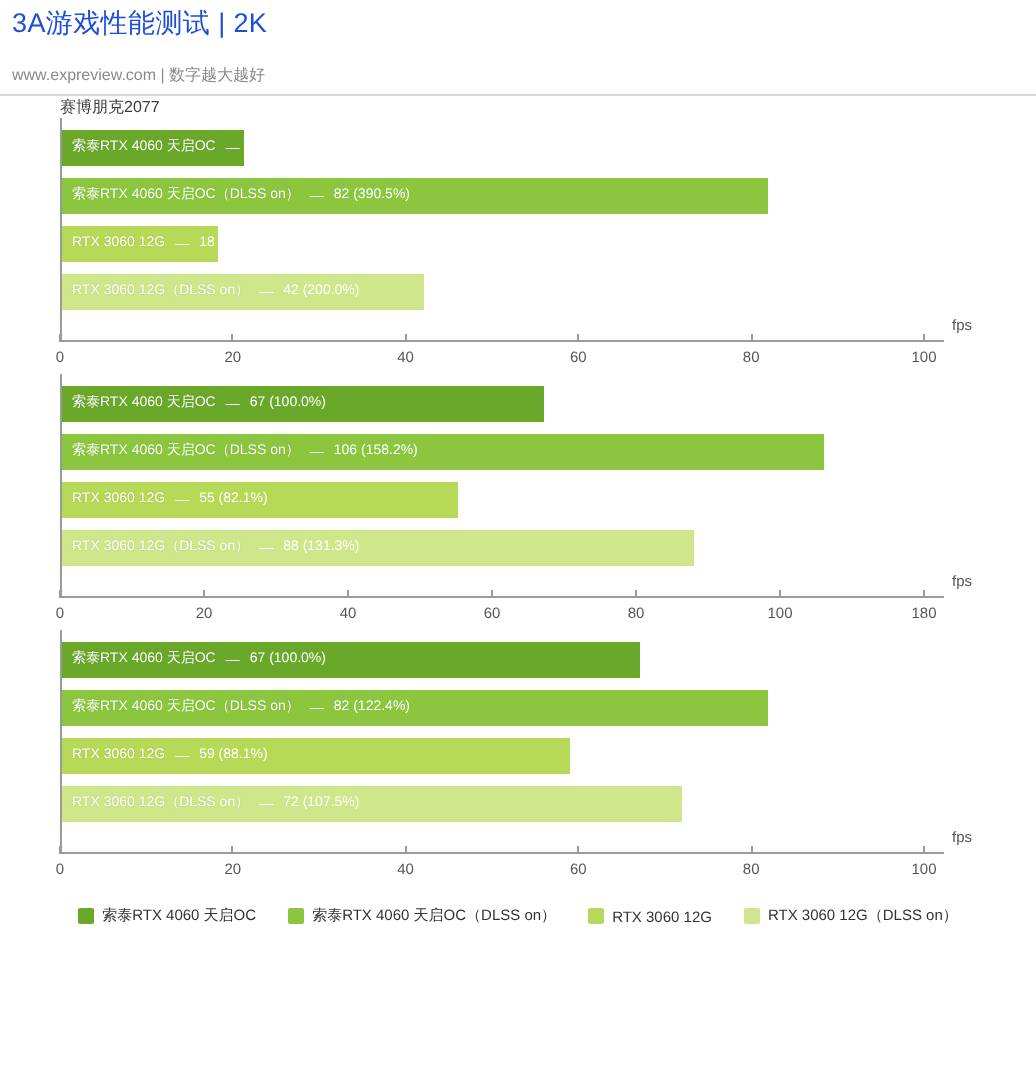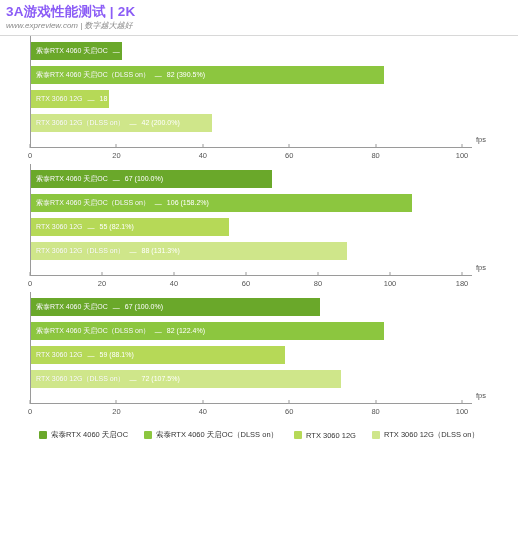--- a/index.html
+++ b/index.html
@@ -8,25 +8,25 @@
     background:#ffffff;
     font-family:"Liberation Sans","DejaVu Sans",sans-serif;
     color:#222;
     overflow:hidden;
   }
   .page{position:relative;width:518px;height:542px;}
 
   
   .header{padding:4px 0 0 6px;}
   .header-title{
-    font-size:13.5px;font-weight:bold;color:#8b5cf6;
+    font-size:13.5px;font-weight:normal;color:#1d4ed8;
     letter-spacing:.2px;line-height:16px;
   }
   .header-sub{
-    font-size:8px;color:#8a8a8a;line-height:12px;margin-top:0;font-style:italic;
+    font-size:8px;color:#8a8a8a;line-height:12px;margin-top:12px;
   }
   .header-rule{
     height:1px;background:#d8d8d8;margin-top:3px;width:518px;
   }
 
   
   .charts{padding:0 0 0 0;}
   .chart{position:relative;margin:0 0 0 0;}
   .chart-title{
     font-size:8px;color:#3b3b3b;line-height:11px;
@@ -102,20 +102,21 @@
 <div class="page">
 
   <div class="header">
     <div class="header-title">3A游戏性能测试 | 2K</div>
     <div class="header-sub">www.expreview.com | 数字越大越好</div>
   </div>
   <div class="header-rule"></div>
 
   <div class="charts" id="charts-container">
       <div class="chart">
+        <div class="chart-title">赛博朋克2077</div>
         <div class="plot">
           <div class="axis-y"></div>
           <div class="axis-x"></div>
           <div class="ticks">
             <div class="tick" style="left: 0%;"></div>
             <div class="tick-label" style="left: 0%;">0</div>
             <div class="tick" style="left: 20%;"></div>
             <div class="tick-label" style="left: 20%;">20</div>
             <div class="tick" style="left: 40%;"></div>
             <div class="tick-label" style="left: 40%;">40</div>

